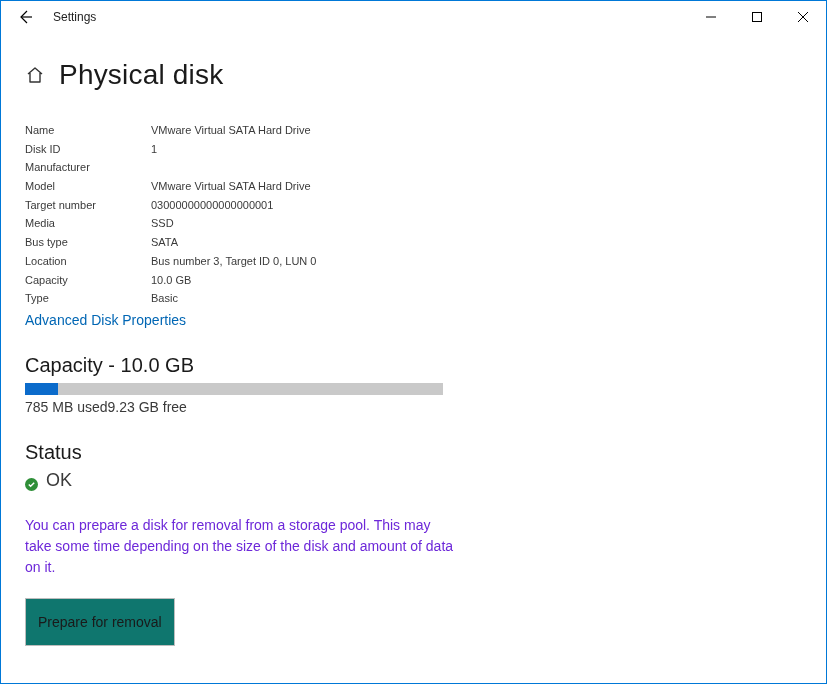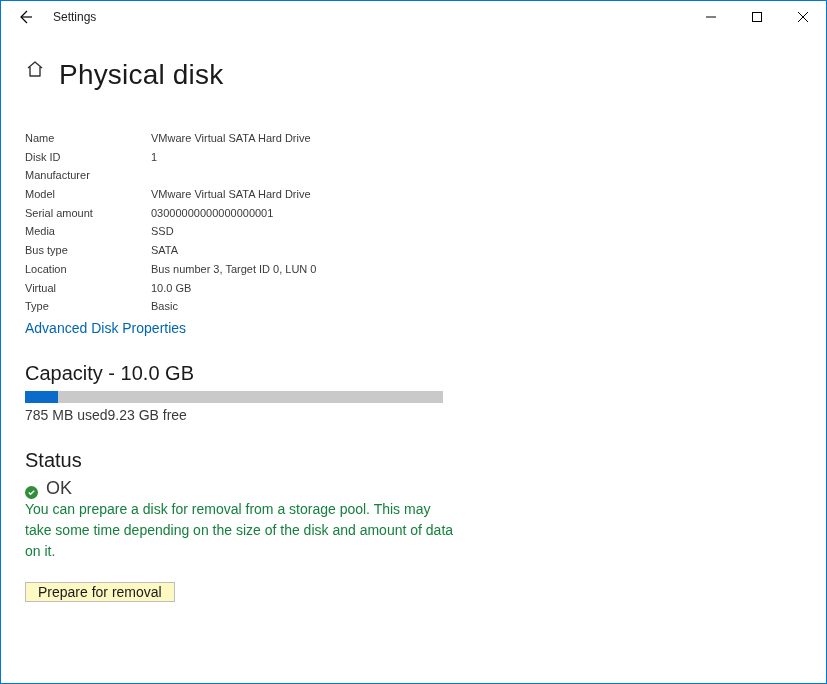--- a/index.html
+++ b/index.html
@@ -39,23 +39,23 @@
     width: 46px; height: 32px;
     display:flex; align-items:center; justify-content:center;
     font-size: 10px; cursor:pointer;
   }
   .content {
     padding: 8px 24px 16px 24px;
     overflow-y: auto;
     flex: 1;
   }
   .page-header {
-    display:flex; 
+    display:flex; align-items:center;
     margin-top: 18px;
-    margin-bottom: 38px;
+    margin-bottom: 30px;
   }
   .home-ic {
     width: 20px; height: 20px;
     display:inline-flex; align-items:center; justify-content:center;
     margin-right: 14px;
   }
   .page-title {
     font-size: 28px;
     font-weight: 500;
     letter-spacing: 0.2px;
@@ -79,25 +79,25 @@
     display:flex; justify-content:flex-start;
     width: 418px; font-size:14px; color:#3a3a3a; margin-top:4px;
   }
   .status-line { display:flex; align-items:flex-end; margin-top:6px; font-size:18px; color:#3a3a3a;}
   .ok-dot {
     width:13px; height:13px; border-radius:50%; background:#2f8f38;
     display:inline-flex; align-items:center; justify-content:center;
     margin-right:8px;
   }
   .ok-dot svg { width:9px; height:9px; }
-  .desc { font-size:14px; color:#15803d; line-height:1.5; max-width:430px;}
+  .desc { font-size:14px; color:#6d28d9; margin-top:24px; line-height:1.5; max-width:430px;}
   .btn {
     display:inline-flex; align-items:center; justify-content:center;
-    height:20px; padding: 0 12px;
-    background:#fef9c3; border:1px solid #bdbdbd;
+    height:48px; padding: 0 12px;
+    background:#0f766e; border:1px solid #bdbdbd;
     font-size:14px; color:#1a1a1a; cursor:pointer;
     margin-top:20px;
   }
 </style>
 </head>
 <body>
 
 <div class="window">
 
   <div class="titlebar">
@@ -152,37 +152,37 @@
         </div>
       <div class="kv-row">
           <span class="kv-label">Manufacturer</span>
           <span class="kv-val"></span>
         </div>
       <div class="kv-row">
           <span class="kv-label">Model</span>
           <span class="kv-val">VMware Virtual SATA Hard Drive</span>
         </div>
       <div class="kv-row">
-          <span class="kv-label">Serial amount</span>
+          <span class="kv-label">Target number</span>
           <span class="kv-val">03000000000000000001</span>
         </div>
       <div class="kv-row">
           <span class="kv-label">Media</span>
           <span class="kv-val">SSD</span>
         </div>
       <div class="kv-row">
           <span class="kv-label">Bus type</span>
           <span class="kv-val">SATA</span>
         </div>
       <div class="kv-row">
           <span class="kv-label">Location</span>
           <span class="kv-val">Bus number 3, Target ID 0, LUN 0</span>
         </div>
       <div class="kv-row">
-          <span class="kv-label">Virtual</span>
+          <span class="kv-label">Capacity</span>
           <span class="kv-val">10.0 GB</span>
         </div>
       <div class="kv-row">
           <span class="kv-label">Type</span>
           <span class="kv-val">Basic</span>
         </div>
     </div>
 
     <div class="link" style="margin-top:4px">Advanced Disk Properties</div>
 

